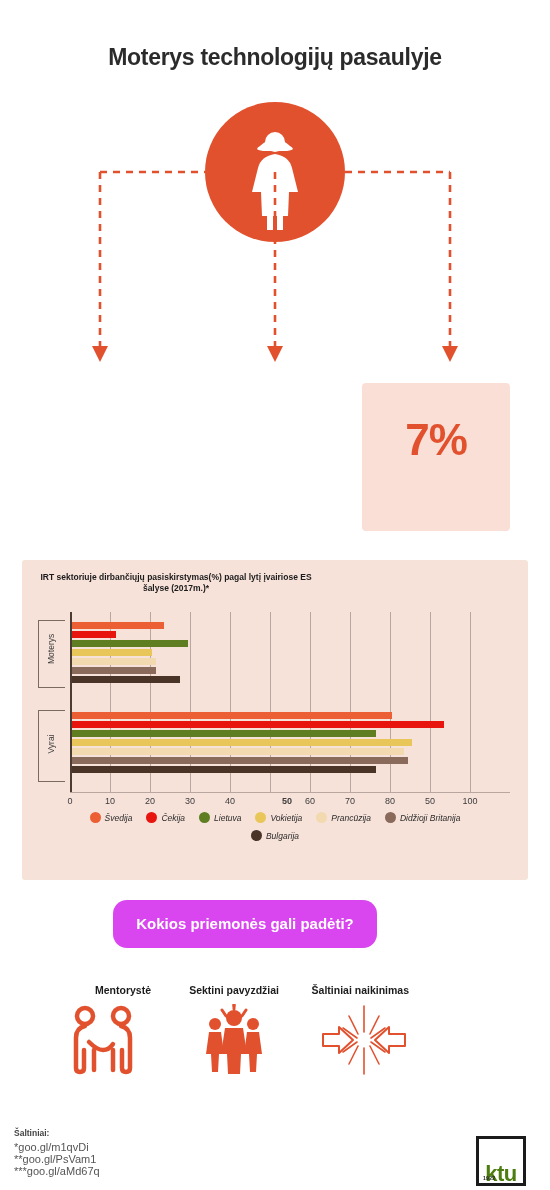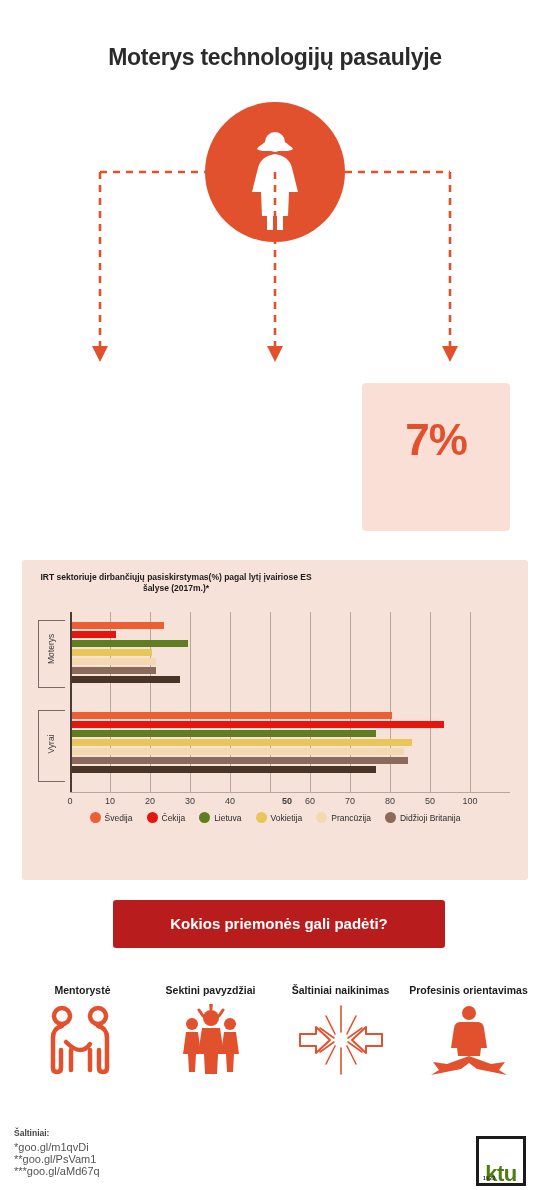--- a/index.html
+++ b/index.html
@@ -72,36 +72,36 @@
     transform:rotate(-90deg);transform-origin:center center;
   }
   .legend{position:absolute;left:0;top:252px;width:506px;text-align:center;}
   .legend-row{margin-bottom:7px;font-size:0;}
   .legend-item{display:inline-block;margin:0 7px;font-size:0;vertical-align:middle;}
   .legend-dot{
     display:inline-block;width:11px;height:11px;border-radius:50%;
     vertical-align:middle;margin-right:4px;
   }
   .legend-text{
-    display:inline-block;font-size:8.5px;color:#2b2b2b;vertical-align:middle;
+    display:inline-block;font-size:8.5px;color:#2b2b2b;vertical-align:middle;font-style:italic;
   }
 
   
   .cta{
-    position:absolute;left:113px;top:900px;width:332px;height:48px;
-    background:#b91c1c;border-radius:3px;cursor:pointer;
+    position:absolute;left:113px;top:900px;width:264px;height:48px;
+    background:#d946ef;border-radius:14px;cursor:pointer;
   }
   .cta-label{
     position:absolute;left:0;top:15px;width:100%;text-align:center;
     color:#fff;font-size:15px;font-weight:bold;
   }
 
   
   .measures{position:absolute;left:0;top:984px;width:550px;height:110px;}
-  .measure{position:absolute;top:0;width:137px;text-align:center;}
+  .measure{position:absolute;top:0;width:137px;text-align:right;}
   .measure-label{font-size:10.5px;font-weight:bold;color:#1b1b1b;}
   .measure-icon{margin-top:8px;height:72px;}
 
   
   .footer{position:absolute;left:14px;top:1128px;width:300px;}
   .footer-head{font-size:8.5px;font-weight:bold;color:#444;margin-bottom:3px;}
   .footer-line{font-size:11px;color:#555;line-height:12px;}
   .ktu{
     position:absolute;left:476px;top:1136px;width:44px;height:44px;
     border:3px solid #1b1b1b;background:#fff;
@@ -199,20 +199,21 @@
         <div class="bar" title="Švedija: 80%" style="left: 2px; top: 100px; width: 320px; background: rgb(236, 95, 53);"></div>
         <div class="bar" title="Čekija: 93%" style="left: 2px; top: 109px; width: 372px; background: rgb(232, 21, 15);"></div>
         <div class="bar" title="Lietuva: 76%" style="left: 2px; top: 118px; width: 304px; background: rgb(95, 125, 33);"></div>
         <div class="bar" title="Vokietija: 85%" style="left: 2px; top: 127px; width: 340px; background: rgb(233, 198, 90);"></div>
         <div class="bar" title="Prancūzija: 83%" style="left: 2px; top: 136px; width: 332px; background: rgb(242, 217, 175);"></div>
         <div class="bar" title="Didžioji Britanija: 84%" style="left: 2px; top: 145px; width: 336px; background: rgb(138, 106, 90);"></div>
         <div class="bar" title="Bulgarija: 76%" style="left: 2px; top: 154px; width: 304px; background: rgb(74, 51, 39);"></div>
       </div>
     <div class="legend" id="legend">
         <div class="legend-row"><span class="legend-item"><span class="legend-dot" style="background: rgb(236, 95, 53);"></span><span class="legend-text">Švedija</span></span><span class="legend-item"><span class="legend-dot" style="background: rgb(232, 21, 15);"></span><span class="legend-text">Čekija</span></span><span class="legend-item"><span class="legend-dot" style="background: rgb(95, 125, 33);"></span><span class="legend-text">Lietuva</span></span><span class="legend-item"><span class="legend-dot" style="background: rgb(233, 198, 90);"></span><span class="legend-text">Vokietija</span></span><span class="legend-item"><span class="legend-dot" style="background: rgb(242, 217, 175);"></span><span class="legend-text">Prancūzija</span></span><span class="legend-item"><span class="legend-dot" style="background: rgb(138, 106, 90);"></span><span class="legend-text">Didžioji Britanija</span></span></div>
+        <div class="legend-row"><span class="legend-item"><span class="legend-dot" style="background: rgb(74, 51, 39);"></span><span class="legend-text">Bulgarija</span></span></div>
       </div>
   </div>
 
   <div class="cta">
     <div class="cta-label">Kokios priemonės gali padėti?</div>
   </div>
 
   <div class="measures">
 
     <div class="measure" style="left:14px;">
@@ -271,33 +272,20 @@
             <path d="M66 48 l-14 -10"></path>
           </g>
           <g stroke="#e2512e" stroke-width="2" fill="none" stroke-linejoin="round">
             <path d="M4 30 h16 l0 -7 l14 13 l-14 13 l0 -7 h-16 z"></path>
             <path d="M86 30 h-16 l0 -7 l-14 13 l14 13 l0 -7 h16 z"></path>
           </g>
         </svg>
       </div>
     </div>
 
-    <div class="measure" style="left:400px;">
-      <div class="measure-label">Profesinis orientavimas</div>
-      <div class="measure-icon">
-        <svg width="90" height="72" viewBox="0 0 90 72">
-          <g fill="#e2512e">
-            <circle cx="45" cy="9" r="7"></circle>
-            <path d="M36 18 h18 q5 0 6 6 l3 20 h-6 l-1 8 h-22 l-1 -8 h-6 l3 -20 q1 -6 6 -6 z"></path>
-            <path d="M45 52 l-22 8 l-14 -2 l6 8 l-8 5 l30 -6 l8 -6 z"></path>
-            <path d="M45 52 l22 8 l14 -2 l-6 8 l8 5 l-30 -6 l-8 -6 z"></path>
-          </g>
-        </svg>
-      </div>
-    </div>
 
   </div>
 
   <div class="footer">
     <div class="footer-head">Šaltiniai:</div>
     <div class="footer-line">*goo.gl/m1qvDi</div>
     <div class="footer-line">**goo.gl/PsVam1</div>
     <div class="footer-line">***goo.gl/aMd67q</div>
   </div>
 

